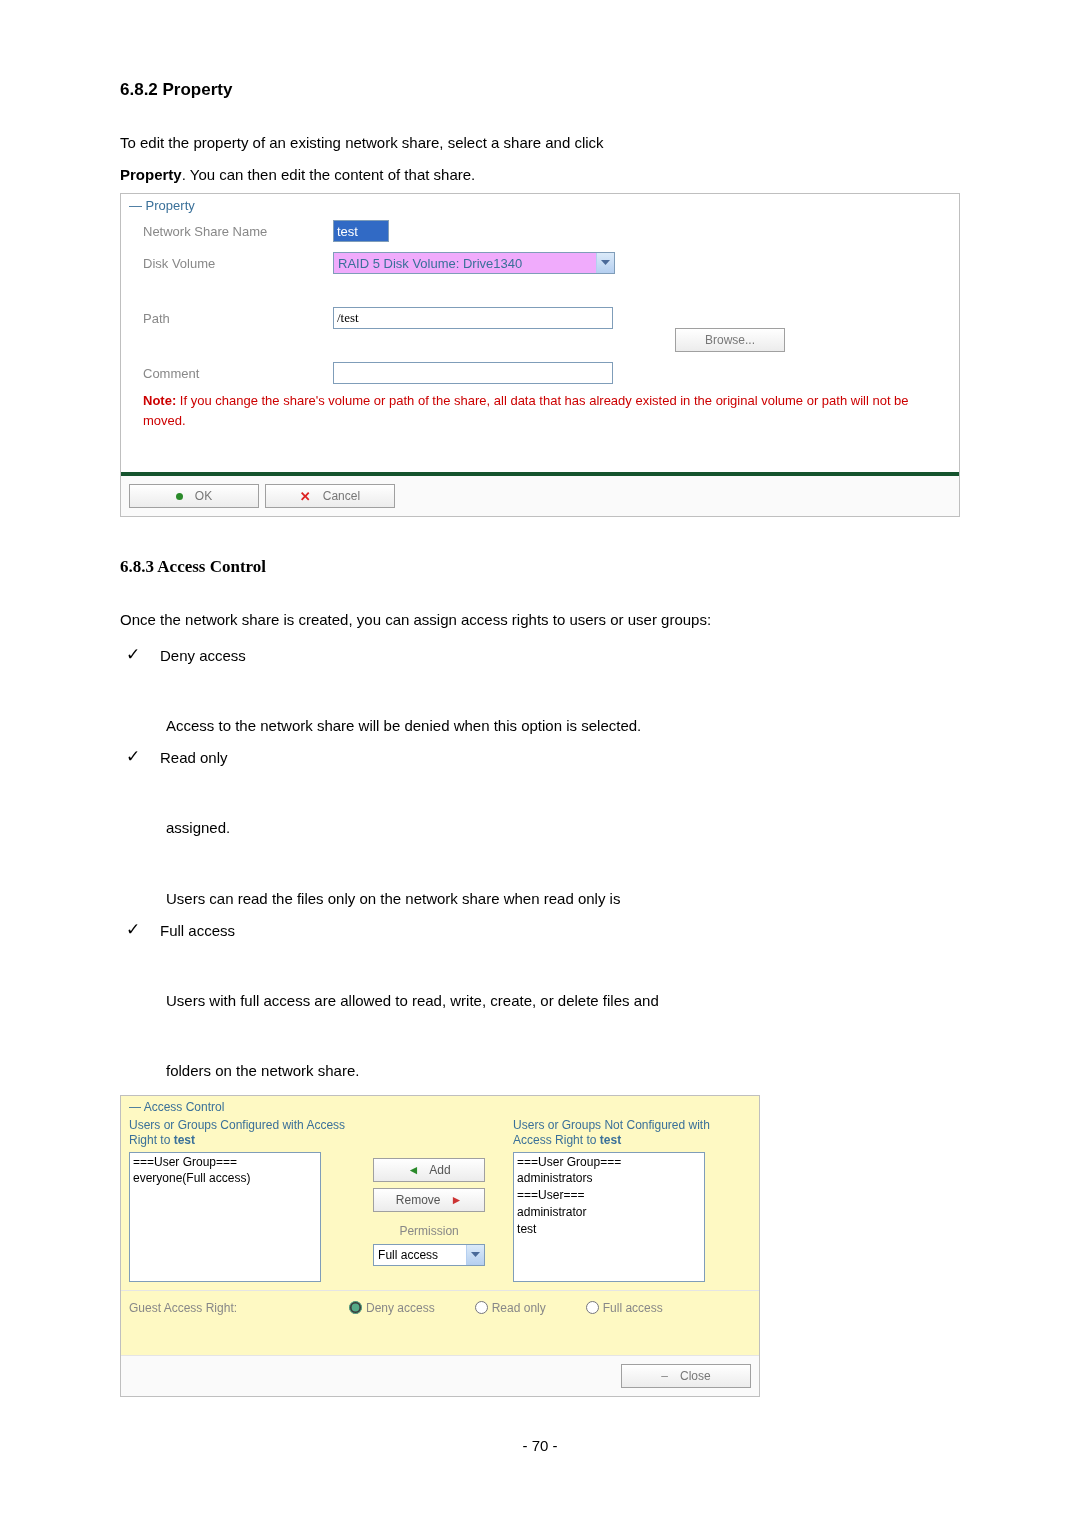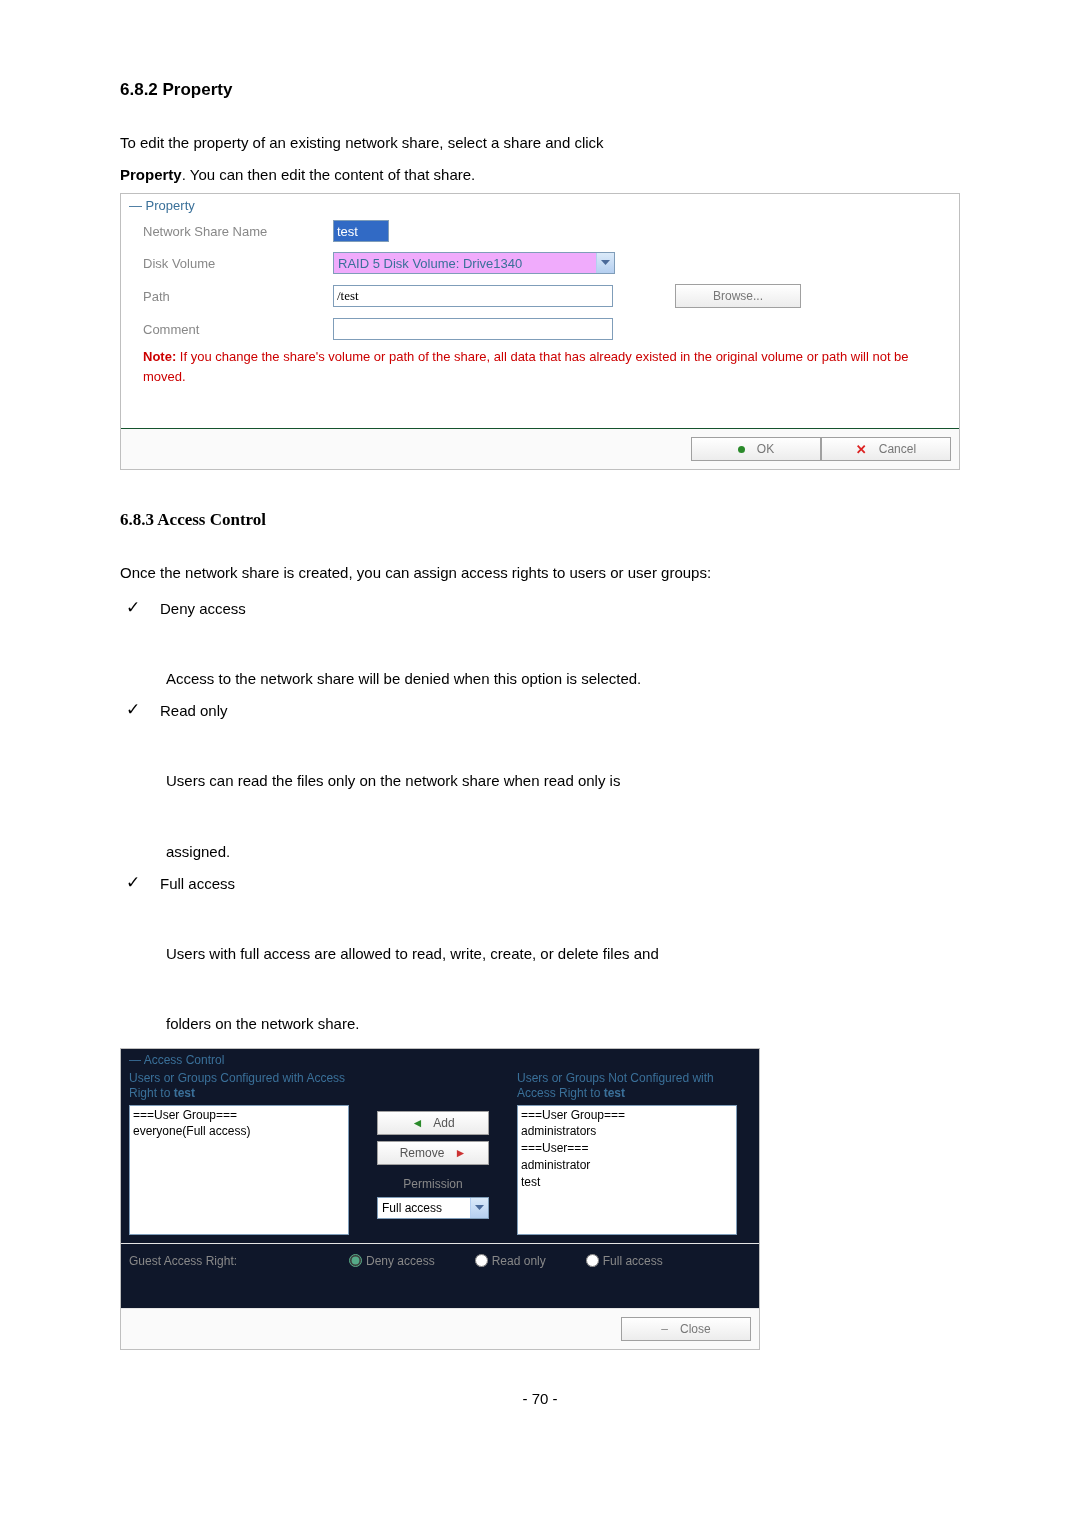--- a/index.html
+++ b/index.html
@@ -79,24 +79,24 @@
   .note-text {
     color: #c00;
     padding: 2px 8px 2px 22px;
     line-height: 1.5;
     font-size: 13px;
   }
   .note-text b { font-weight: bold; }
 
   .button-row {
     display: flex;
-    justify-content: flex-end;
     padding: 8px;
+    gap: 6px;
     margin-top: 40px;
-    border-top: 1px solid #14532d;
+    border-top: 4px solid #14532d;
     background: #fafafa;
   }
   .win-btn {
     border: 1px solid #a0a0a0;
     background: linear-gradient(#fff, #ececec);
     height: 24px;
     width: 130px;
     font-size: 12px;
     color: #777;
     display: inline-flex;
@@ -105,21 +105,22 @@
     gap: 12px;
     cursor: pointer;
   }
   .win-btn .bullet-green {
     width: 7px; height: 7px; border-radius: 50%; background: #2a8a2a;
   }
   .win-btn .bullet-red { color: #d22; font-weight: bold; font-size: 13px; }
 
   .browse-btn {
     margin-left: 30px;
-    width: 126px;
+    width: 110px;
+    margin-top: 44px;
   }
 
   
   .check-list { margin: 10px 0 10px 6px; }
   .check-item { display: flex; margin-bottom: 6px; }
   .check-item .tick {
     width: 34px;
     font-size: 17px;
     line-height: 1.4;
   }
@@ -128,31 +129,31 @@
     line-height: 1.75;
   }
   .sub-text { padding-left: 40px; line-height: 1.75; margin-bottom: 6px; margin-top: 44px;}
 
   
   .ac-panel {
     border: 1px solid #bfbfbf;
     width: 640px;
     font-size: 12px;
     color: #666;
-    background: #0f172a;
+    background: #fef9c3;
   }
   .ac-header { color: #3a7099; padding: 4px 8px; font-size: 12px; }
   .ac-body { display: flex; padding: 0 8px 8px 8px; gap: 10px; }
   .ac-col { display: flex; flex-direction: column; }
   .ac-col-label { color: #3a7099; line-height: 1.3; padding-bottom: 4px; height: 34px; }
   .listbox {
     border: 1px solid #7f9db9;
     background: #fff;
     height: 130px;
-    width: 220px;
+    width: 192px;
     overflow: hidden;
     padding: 1px;
     font-size: 12px;
     color: #000;
   }
   .listbox .item { padding: 0 2px; line-height: 1.4; }
   .ac-mid {
     display: flex;
     flex-direction: column;
     align-items: center;
@@ -278,22 +279,22 @@
   <div class="check-item">
     <div class="tick">✓</div>
     <div class="content">Deny access</div>
   </div>
   <div class="sub-text">Access to the network share will be denied when this option is selected.</div>
 
   <div class="check-item">
     <div class="tick">✓</div>
     <div class="content">Read only</div>
   </div>
+  <div class="sub-text">assigned.</div>
   <div class="sub-text">Users can read the files only on the network share when read only is</div>
-  <div class="sub-text">assigned.</div>
 
   <div class="check-item">
     <div class="tick">✓</div>
     <div class="content">Full access</div>
   </div>
   <div class="sub-text">Users with full access are allowed to read, write, create, or delete files and</div>
   <div class="sub-text">folders on the network share.</div>
 </div>
 
 <div class="ac-panel">

